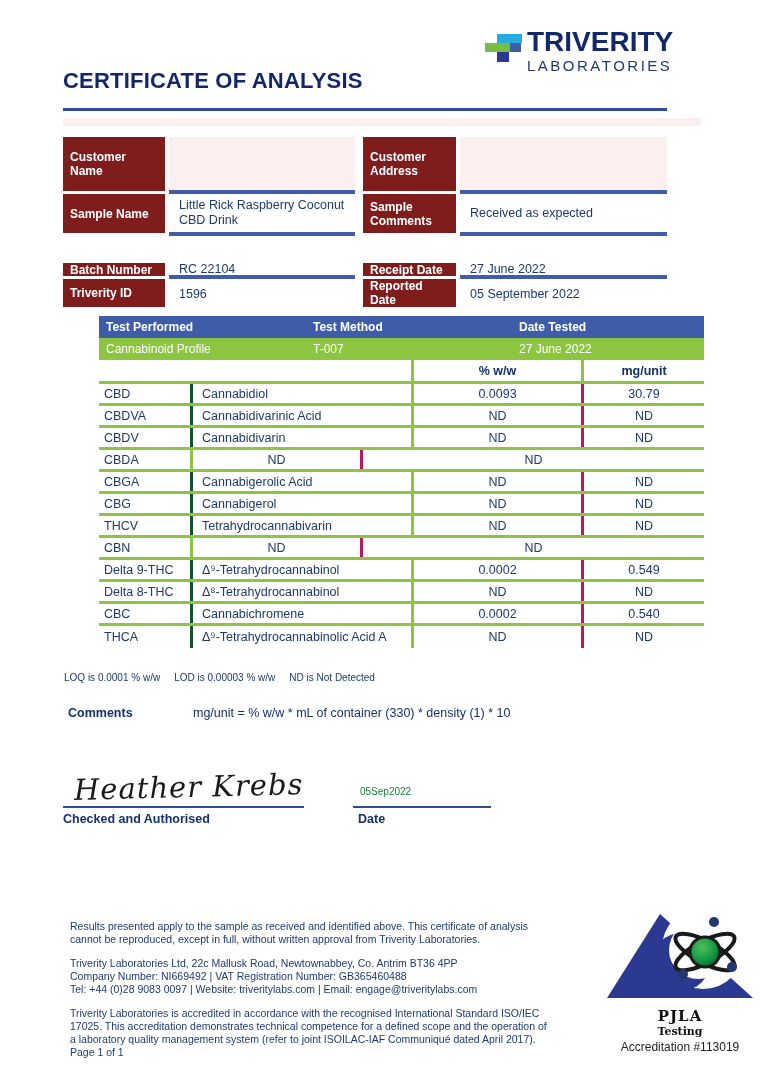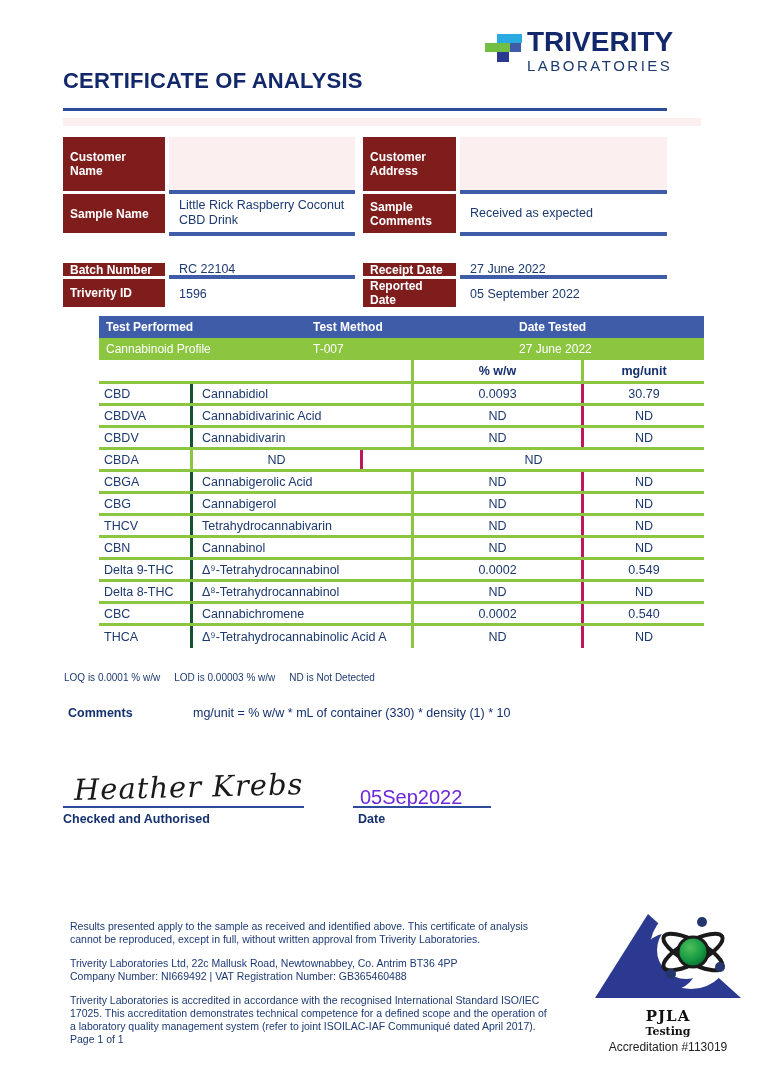--- a/index.html
+++ b/index.html
@@ -61,31 +61,31 @@
   .footnote { position:absolute; left:64px; top:672px; font-size:10px; color:#1C3970; }
   .footnote span { margin-right:14px; }
   .comments { position:absolute; left:68px; top:706px; display:flex; font-size:12.5px; color:#14306E; }
   .comments .c-label { font-weight:bold; width:125px; }
 
   
   .sig-name { position:absolute; left:74px; top:770px; font-family:"DejaVu Serif", serif; font-style:italic;
               font-size:29px; color:#1a1a1a; letter-spacing:1px; transform:rotate(-1.5deg); }
   .sig-line { position:absolute; left:63px; top:806px; width:241px; height:2px; background:#2D4B9B; }
   .sig-label { position:absolute; left:63px; top:812px; font-size:12.5px; font-weight:bold; color:#14306E; }
-  .date-value { position:absolute; left:360px; top:786px; font-size:20px; color:#6d28d9; }
+  .date-value { position:absolute; left:360px; top:786px; font-size:10px; color:#15803d; }
   .date-line { position:absolute; left:353px; top:806px; width:138px; height:2px; background:#2D4B9B; }
   .date-label { position:absolute; left:358px; top:812px; font-size:12.5px; font-weight:bold; color:#14306E; }
 
   
   .footer { position:absolute; left:70px; top:920px; width:478px; font-size:10.5px; line-height:13px; color:#1C3A75; }
   .footer .para { margin-bottom:11px; }
   .footer .addr div { }
 
   
-  .pjla { position:absolute; left:588px; top:910px; width:160px; text-align:center; }
+  .pjla { position:absolute; left:600px; top:910px; width:160px; text-align:center; }
   .pjla-org  { font-family:"DejaVu Serif", serif; font-weight:bold; font-size:15px; color:#111; letter-spacing:1px; margin-top:1px; }
   .pjla-type { font-family:"DejaVu Serif", serif; font-weight:bold; font-size:11px; color:#111; }
   .pjla-num  { font-size:12px; color:#222; margin-top:2px; white-space:nowrap; }
 </style>
 </head>
 <body>
 
 <div class="page">
 
   <div class="brand">
@@ -197,21 +197,20 @@
       <div class="c4">ND</div>
     </div>
     <div class="tt-row">
       <div class="c1">THCV</div>
       <div class="c2">Tetrahydrocannabivarin</div>
       <div class="c3">ND</div>
       <div class="c4">ND</div>
     </div>
     <div class="tt-row">
       <div class="c1">CBN</div>
-      <div class="c2">Cannabinol</div>
       <div class="c3">ND</div>
       <div class="c4">ND</div>
     </div>
     <div class="tt-row">
       <div class="c1">Delta 9-THC</div>
       <div class="c2">Δ⁹-Tetrahydrocannabinol</div>
       <div class="c3">0.0002</div>
       <div class="c4">0.549</div>
     </div>
     <div class="tt-row">
@@ -248,20 +247,21 @@
   <div class="sig-label">Checked and Authorised</div>
   <div class="date-value">05Sep2022</div>
   <div class="date-line"></div>
   <div class="date-label">Date</div>
 
   <div class="footer">
     <div class="para">Results presented apply to the sample as received and identified above. This certificate of analysis cannot be reproduced, except in full, without written approval from Triverity Laboratories.</div>
     <div class="para addr">
       <div>Triverity Laboratories Ltd, 22c Mallusk Road, Newtownabbey, Co. Antrim BT36 4PP</div>
       <div>Company Number: NI669492 | VAT Registration Number: GB365460488</div>
+      <div>Tel: +44 (0)28 9083 0097 | Website: triveritylabs.com | Email: engage@triveritylabs.com</div>
     </div>
     <div>Triverity Laboratories is accredited in accordance with the recognised International Standard ISO/IEC 17025. This accreditation demonstrates technical competence for a defined scope and the operation of a laboratory quality management system (refer to joint ISOILAC-IAF Communiqué dated April 2017).</div>
     <div>Page 1 of 1</div>
   </div>
 
   <div class="pjla">
     <svg width="150" height="92" viewBox="0 0 150 92">
       <defs>
         <radialGradient id="globe" cx="40%" cy="35%" r="70%">
           <stop offset="0%" stop-color="#4FBF5A"></stop>

